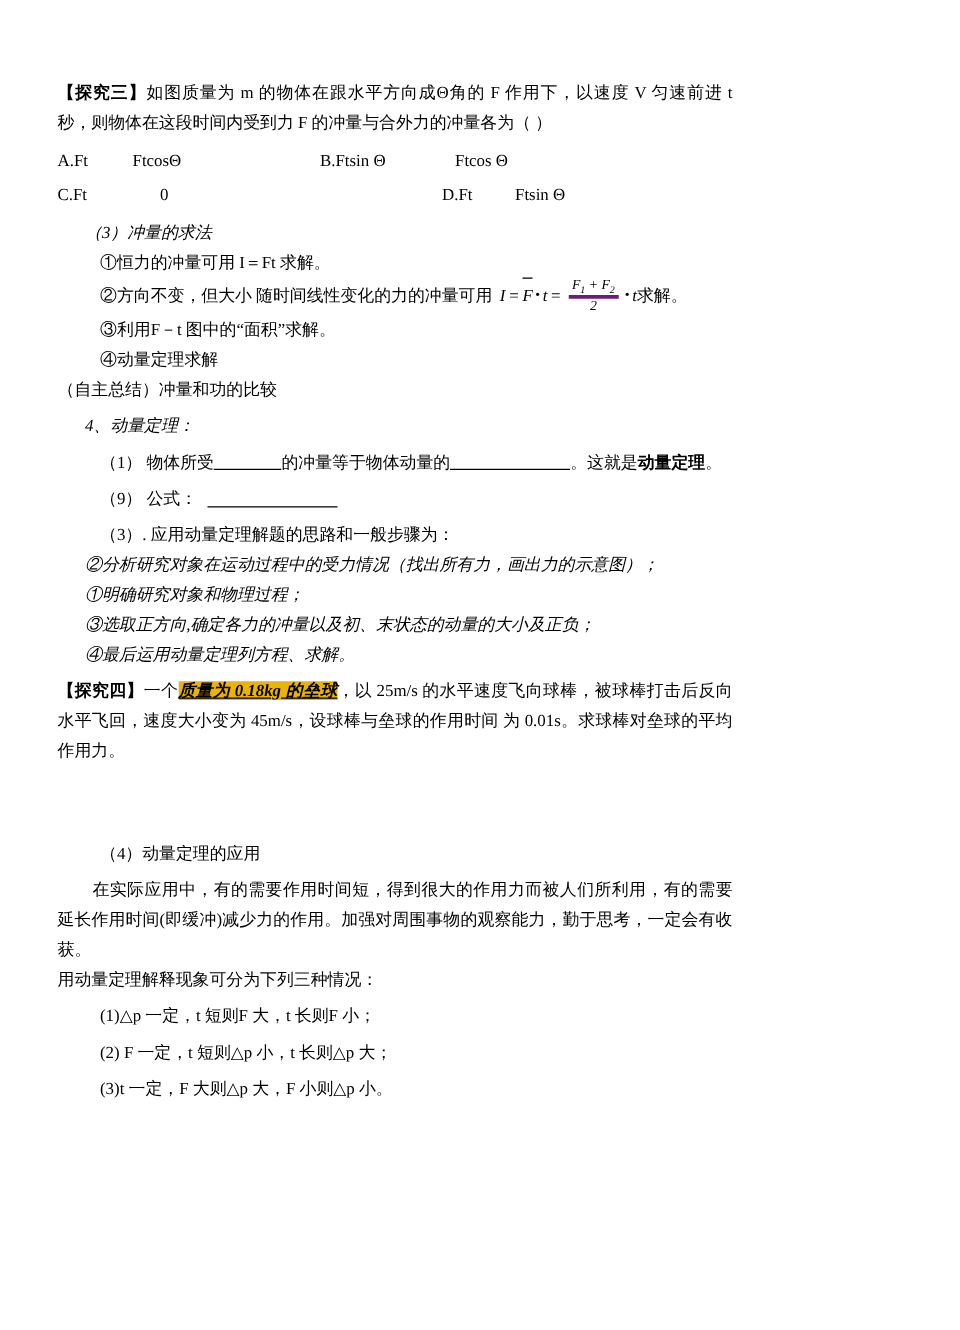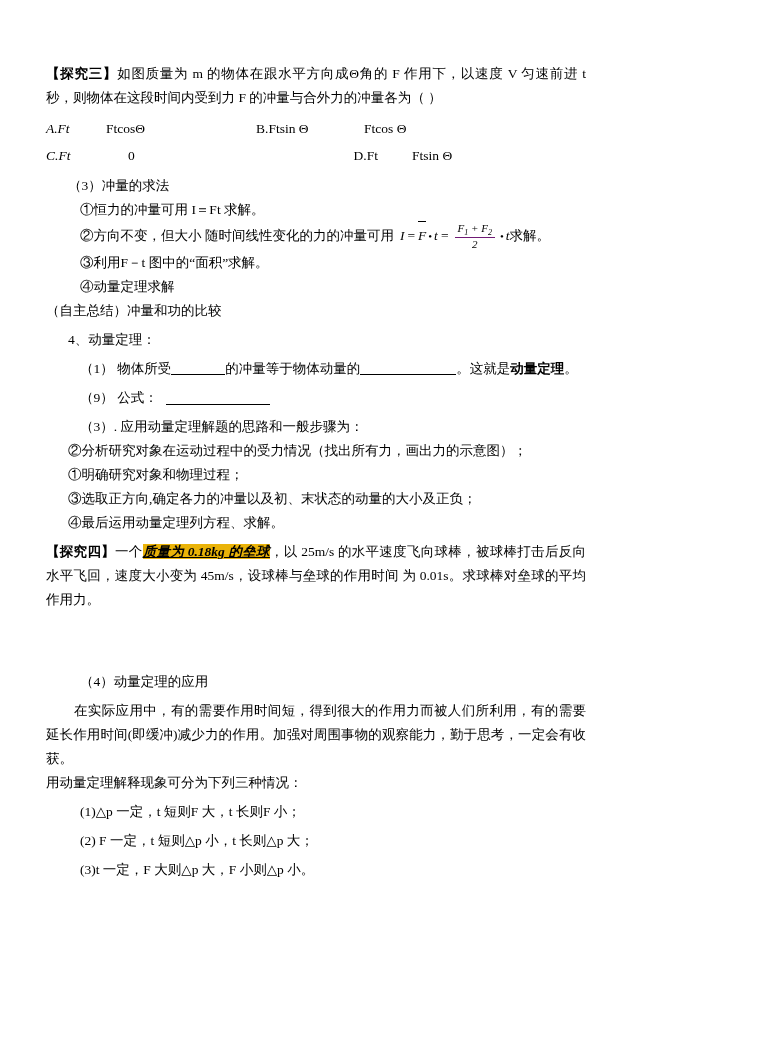--- a/index.html
+++ b/index.html
@@ -25,21 +25,21 @@
   .blk {
     margin-bottom: 2px;
   }
   .para {
     font-size: 13.5px;
     line-height: 1.78;
     margin: 0;
     text-align: justify;
   }
   .indent1 { text-indent: 0; padding-left: 0; }
-  .indent2 { padding-left: 22px; }
+  .indent2 { padding-left: 22px; font-style: italic; }
   .indent3 { padding-left: 34px; }
   .bold { font-weight: bold; }
   .hl {
     background: #eab308;
   }
   .ital-under {
     font-style: italic;
     text-decoration: underline;
     font-weight: bold;
   }
@@ -59,21 +59,21 @@
     display: inline-block;
     width: 104px;
     border-bottom: 1.6px solid #000;
     vertical-align: -3px;
   }
   .choices {
     font-size: 13.5px;
     line-height: 2.0;
     margin: 0;
   }
-  .ch-a { display: inline-block; width: 60px; font-style: italic; }
+  .ch-a { display: inline-block; width: 60px; }
   .ch-b { display: inline-block; width: 150px; }
   .ch-c { display: inline-block; width: 60px; }
   .formula-row {
     display: flex;
     align-items: center;
     font-size: 13.5px;
     line-height: 1.78;
     padding-left: 34px;
   }
   .mathitalic {
@@ -83,21 +83,21 @@
   .frac {
     display: inline-flex;
     flex-direction: column;
     align-items: center;
     vertical-align: middle;
     margin: 0 3px;
     font-size: 11px;
     line-height: 1.15;
   }
   .frac .num {
-    border-bottom: 1px solid #701a75;
+    border-bottom: 3px solid #701a75;
     padding: 0 3px;
   }
   .frac .den {
     padding: 0 3px;
   }
   .vec {
     position: relative;
     display: inline-block;
   }
   .vec::after {

